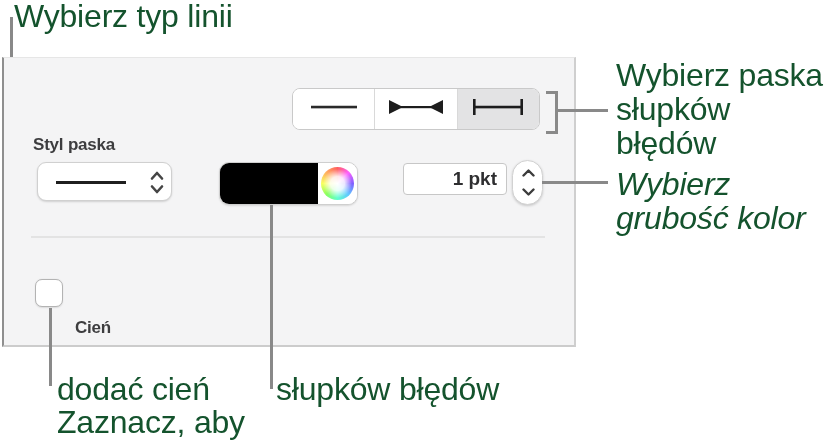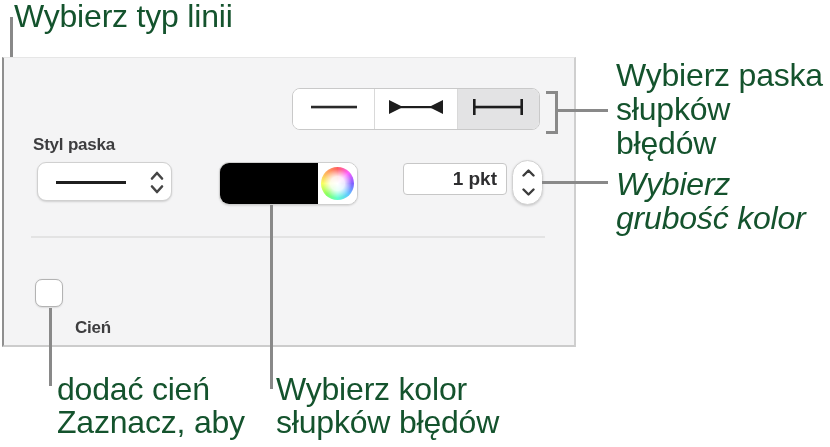--- a/index.html
+++ b/index.html
@@ -153,15 +153,14 @@
 <div class="panel-label" style="left:75px; top:282px;">Cień</div>
 
 <div class="callout-line" style="left:49px; top:308px; width:3px; height:78px;"></div>
 <div class="callout-text" style="left:57px; top:373px; line-height:33px;">
   <div>dodać cień</div>
   <div>Zaznacz, aby</div>
 </div>
 
 <div class="callout-line" style="left:270px; top:205px; width:3px; height:184px;"></div>
 <div class="callout-text" style="left:276px; top:373px; line-height:33px;">
-  <div>Wybierz kolor</div>
   <div>słupków błędów</div>
 </div>
 
 </body></html>

